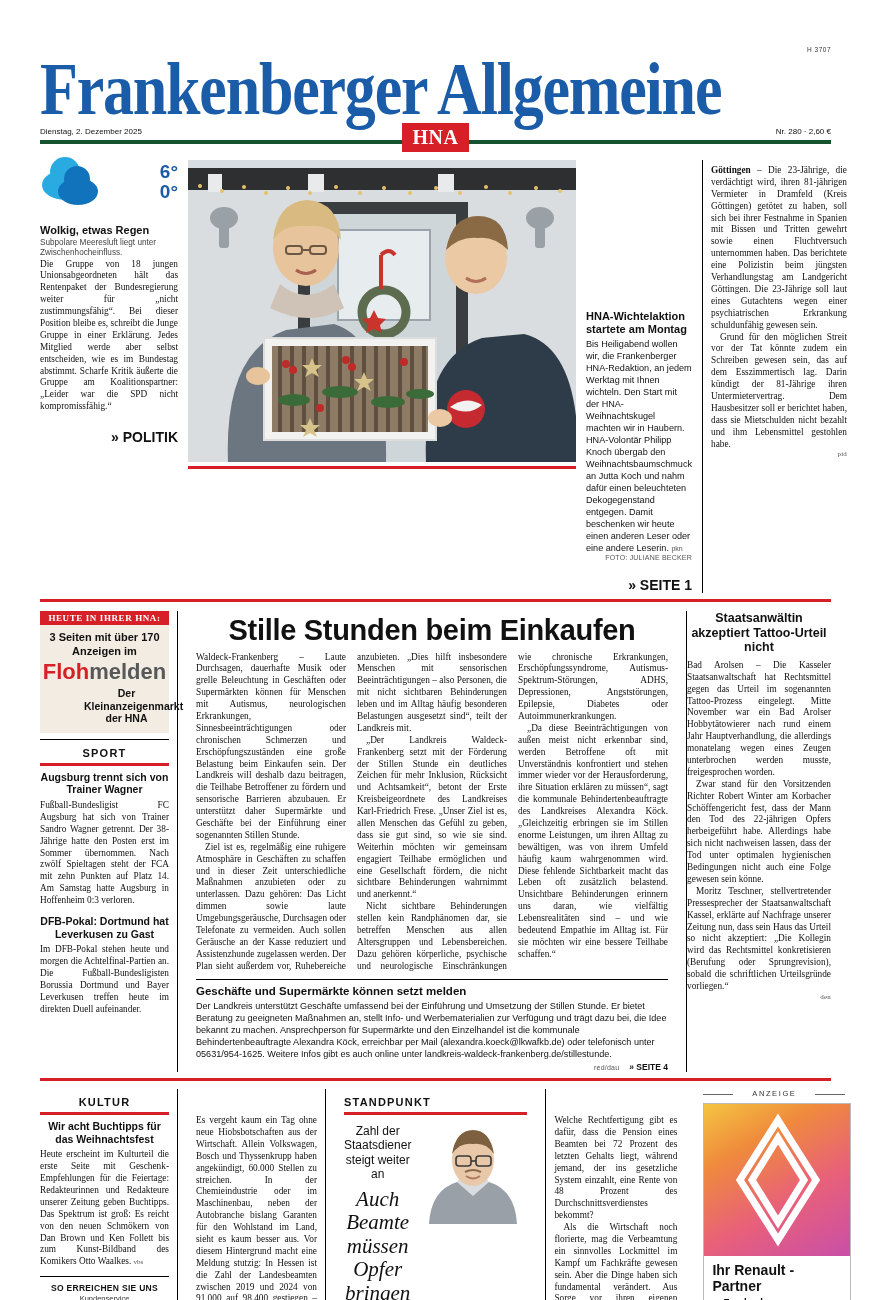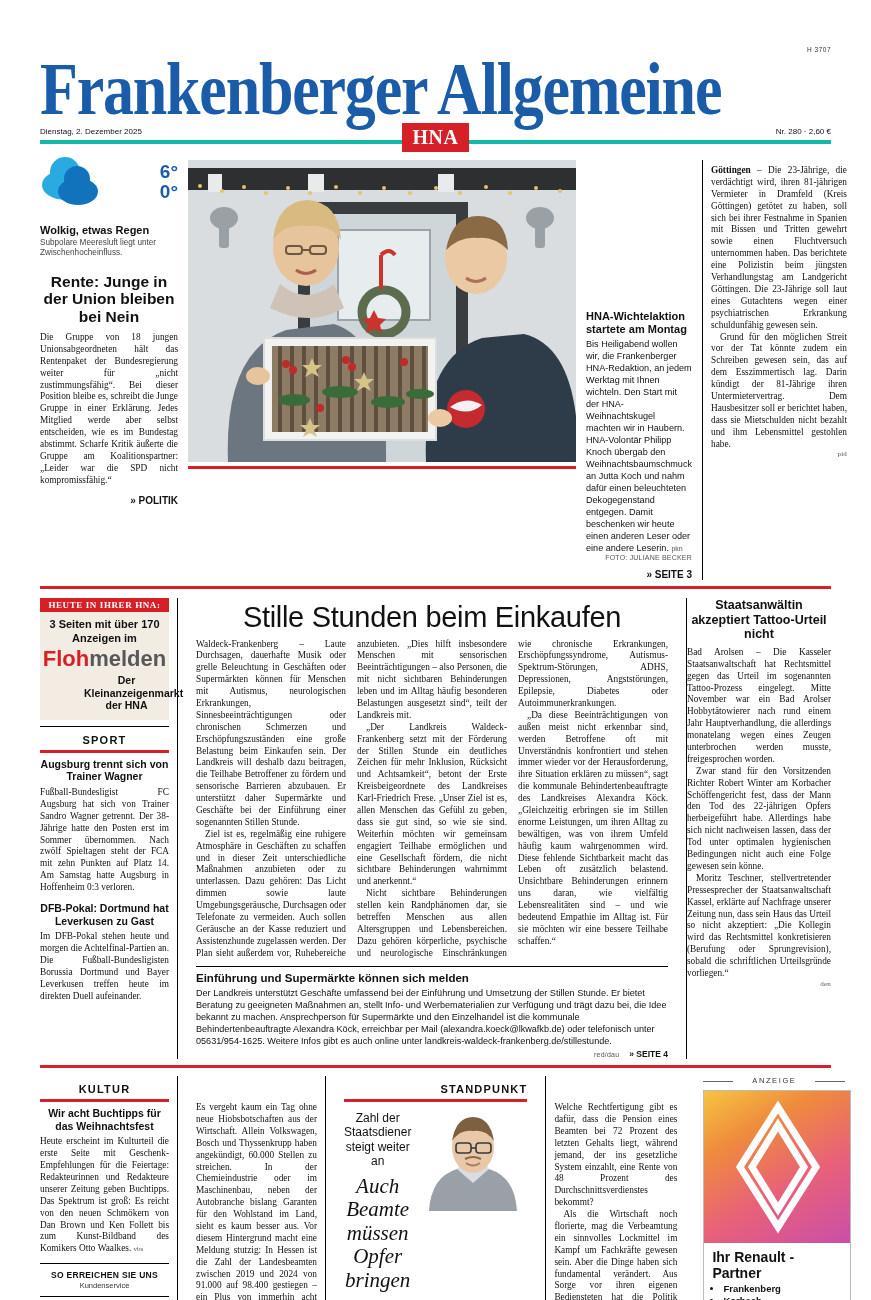--- a/index.html
+++ b/index.html
@@ -29,21 +29,21 @@
     white-space:nowrap;
     transform: scaleY(1.18);
     transform-origin: left top;
     margin-bottom: 14px;
   }
   .mast-meta {
     display:flex; align-items:flex-end; justify-content:space-between;
     font-size:8px; color:#111; padding-bottom:3px;
     font-family:"Liberation Sans", sans-serif;
   }
-  .mast-rule { position:relative; height:4px; background:#14b8a6; margin-top:1px; }
+  .mast-rule { position:relative; height:4px; background:#14532d; margin-top:1px; }
   .hna-badge {
     position:absolute; left:50%; transform:translateX(-50%); top:-17px;
     background:#d61f26; color:#fff;
     font-family:"Liberation Serif", serif; font-weight:700;
     font-size:20px; line-height:1; padding:4px 11px 5px;
     letter-spacing:.5px;
   }
 
   
   .top-block { display:flex; gap:10px; margin-top:16px; }
@@ -70,21 +70,21 @@
     margin:14px 0 6px;
   }
   .serif-body {
     font-family:"Liberation Serif", serif;
     font-size:9.3px; line-height:1.28; text-align:justify; hyphens:auto;
   }
   .sans-body {
     font-family:"Liberation Sans", sans-serif;
     font-size:9.1px; line-height:1.32; text-align:left;
   }
-  .ref { font-weight:700; font-size:10px; text-align:right; display:block; margin-top:8px;}
+  .ref { font-weight:700; font-size:14px; text-align:right; display:block; margin-top:16px;}
   .credit { font-size:7px; color:#555; text-align:right; display:block; letter-spacing:.2px;}
   .byline-sm { font-size:7px; color:#555; }
 
   .photo {
     width:388px; height:302px; position:relative; overflow:hidden;
     background:linear-gradient(#cfd6dc,#b9c2c9);
   }
   .photo svg { display:block; }
   .photo-rule { height:3px; background:#d61f26; margin-top:4px; }
 
@@ -109,40 +109,40 @@
   .floh-logo .r { color:#d61f26; }
   .floh-logo .g { color:#58585a; }
   .floh-l2 { font-weight:700; font-size:10.5px; line-height:1.2;padding-left:44px; }
 
   .sec-label {
     font-weight:700; font-size:11px; letter-spacing:1.2px; text-align:center;
     padding:7px 0 4px;
   }
   .subhead-c { font-weight:700; font-size:10.5px; line-height:1.2; text-align:center; margin:5px 0 4px;}
 
-  .main-head { font-weight:400; font-size:29px; line-height:1.04; text-align:center; margin:4px 0 6px; letter-spacing:-.3px;}
+  .main-head { font-weight:700; font-size:29px; line-height:1.04; text-align:center; margin:4px 0 6px; letter-spacing:-.3px;}
   .main-sub { font-size:13px; line-height:1.2; text-align:center; margin-bottom:8px;}
   .cols3 { column-count:3; column-gap:11px; column-rule:none; }
   .cols3 p { margin:0; text-indent:9px; }
   .cols3 p.first { text-indent:0; }
   .place { font-weight:700; }
 
   .infobox { border-top:1px solid #000; margin-top:6px; padding-top:5px; }
   .infobox-head { font-weight:700; font-size:11.5px; margin-bottom:3px;}
   .infobox-body { font-family:"Liberation Sans", sans-serif; font-size:9.1px; line-height:1.33;}
 
   
   .bottom-block { display:flex; gap:10px; margin-top:8px; }
   .col-kultur { width:138px; flex:0 0 138px; border-right:1px solid #000; padding-right:8px;}
   .col-sp1 { width:138px; flex:0 0 138px; padding:0 8px; border-right:1px solid #000;}
   .col-sp-mid { flex:1; padding:0 8px; }
   .col-sp-right { width:140px; flex:0 0 140px; padding:0 8px; border-left:1px solid #000;}
   .col-ad { width:150px; flex:0 0 150px; padding-left:8px; }
 
-  .standpunkt-title { font-weight:700; font-size:11px; letter-spacing:1.2px; text-align:right; padding:7px 0 4px;}
+  .standpunkt-title { font-weight:700; font-size:11px; letter-spacing:1.2px; text-align:left; padding:7px 0 4px;}
   .sp-kicker { font-size:12px; line-height:1.2; text-align:center; margin:4px 0 6px;}
   .sp-head {
     font-family:"Liberation Serif", serif; font-style:italic; font-weight:400;
     font-size:21px; line-height:1.12; text-align:center; margin-bottom:8px;
   }
 
   .contact-box { border-top:1px solid #000; border-bottom:1px solid #000; margin-top:8px; padding:6px 0; text-align:center;}
   .contact-t1 { font-weight:700; font-size:8.5px; letter-spacing:.3px;}
   .contact-t2 { font-size:7.5px; color:#333; margin-top:1px;}
 
@@ -185,21 +185,20 @@
             <div class="cloud-b"></div>
         </div>
         <div class="wx-temps">
           <div class="wx-hi">6°</div>
           <div class="wx-lo">0°</div>
         </div>
       </div>
       <div class="wx-title">Wolkig, etwas Regen</div>
       <div class="wx-desc">Subpolare Meeresluft liegt unter Zwischenhocheinfluss.</div>
 
-      <div class="teaser-head">Rente: Junge in der Union bleiben bei Nein</div>
       <div class="serif-body">Die Gruppe von 18 jungen Unionsabgeordneten hält das Rentenpaket der Bundesregierung weiter für „nicht zustimmungsfähig“. Bei dieser Position bleibe es, schreibt die Junge Gruppe in einer Erklärung. Jedes Mitglied werde aber selbst entscheiden, wie es im Bundestag abstimmt. Scharfe Kritik äußerte die Gruppe am Koalitionspartner: „Leider war die SPD nicht kompromissfähig.“</div>
       <span class="ref">» POLITIK</span>
     </div>
 
     <div class="col-photo">
       <div class="photo">
         <svg width="388" height="302" viewBox="0 0 388 302">
           <defs>
             <linearGradient id="sky" x1="0" y1="0" x2="0" y2="1">
               <stop offset="0" stop-color="#d7dde2"></stop>
@@ -312,21 +311,21 @@
         </svg>
       </div>
       <div class="photo-rule"></div>
     </div>
 
     <div class="col-mid-right">
       <div style="height:150px"></div>
       <div style="font-weight:700;font-size:11px;line-height:1.2;">HNA-Wichtelaktion startete am Montag</div>
       <div class="sans-body" style="margin-top:2px"><span>Bis Heiligabend wollen wir, die Frankenberger HNA-Redaktion, an jedem Werktag mit Ihnen wichteln. Den Start mit der HNA-Weihnachtskugel machten wir in Haubern. HNA-Volontär Philipp Knoch übergab den Weihnachtsbaumschmuck an Jutta Koch und nahm dafür einen beleuchteten Dekogegenstand entgegen. Damit beschenken wir heute einen anderen Leser oder eine andere Leserin.</span> <span class="byline-sm">pkn</span></div>
       <span class="credit">FOTO: JULIANE BECKER</span>
-      <span class="ref">» SEITE 3</span>
+      <span class="ref">» SEITE 1</span>
     </div>
 
     <div class="col-right-top">
       <div class="serif-body" style="margin-top:5px">
         <p style="margin:0"><span class="place">Göttingen</span><span id="rp1"> – Die 23-Jährige, die verdächtigt wird, ihren 81-jährigen Vermieter in Dramfeld (Kreis Göttingen) getötet zu haben, soll sich bei ihrer Festnahme in Spanien mit Bissen und Tritten gewehrt sowie einen Fluchtversuch unternommen haben. Das berichtete eine Polizistin beim jüngsten Verhandlungstag am Landgericht Göttingen. Die 23-Jährige soll laut eines Gutachtens wegen einer psychiatrischen Erkrankung schuldunfähig gewesen sein.</span></p>
         <p style="margin:0;text-indent:9px">Grund für den möglichen Streit vor der Tat könnte zudem ein Schreiben gewesen sein, das auf dem Esszimmertisch lag. Darin kündigt der 81-Jährige ihren Untermietervertrag. Dem Hausbesitzer soll er berichtet haben, dass sie Mietschulden nicht bezahlt und ihm Lebensmittel gestohlen habe.</p>
         <span class="credit">pid</span>
       </div>
     </div>
   </div>
@@ -356,21 +355,21 @@
       <div class="main-head">Stille Stunden beim Einkaufen</div>
       <div class="cols3 serif-body">
         <p class="first">Waldeck-Frankenberg – Laute Durchsagen, dauerhafte Musik oder grelle Beleuchtung in Geschäften oder Supermärkten können für Menschen mit Autismus, neurologischen Erkrankungen, Sinnesbeeinträchtigungen oder chronischen Schmerzen und Erschöpfungszuständen eine große Belastung beim Einkaufen sein. Der Landkreis will deshalb dazu beitragen, die Teilhabe Betroffener zu fördern und sensorische Barrieren abzubauen. Er unterstützt daher Supermärkte und Geschäfte bei der Einführung einer sogenannten Stillen Stunde.</p>
         <p>Ziel ist es, regelmäßig eine ruhigere Atmosphäre in Geschäften zu schaffen und in dieser Zeit unterschiedliche Maßnahmen anzubieten oder zu unterlassen. Dazu gehören: Das Licht dimmen sowie laute Umgebungsgeräusche, Durchsagen oder Telefonate zu vermeiden. Auch sollen Geräusche an der Kasse reduziert und Assistenzhunde zugelassen werden. Der Plan sieht außerdem vor, Ruhebereiche anzubieten. „Dies hilft insbesondere Menschen mit sensorischen Beeinträchtigungen – also Personen, die mit nicht sichtbaren Behinderungen leben und im Alltag häufig besonderen Belastungen ausgesetzt sind“, teilt der Landkreis mit.</p>
         <p>„Der Landkreis Waldeck-Frankenberg setzt mit der Förderung der Stillen Stunde ein deutliches Zeichen für mehr Inklusion, Rücksicht und Achtsamkeit“, betont der Erste Kreisbeigeordnete des Landkreises Karl-Friedrich Frese. „Unser Ziel ist es, allen Menschen das Gefühl zu geben, dass sie gut sind, so wie sie sind. Weiterhin möchten wir gemeinsam engagiert Teilhabe ermöglichen und eine Gesellschaft fördern, die nicht sichtbare Behinderungen wahrnimmt und anerkennt.“</p>
         <p>Nicht sichtbare Behinderungen stellen kein Randphänomen dar, sie betreffen Menschen aus allen Altersgruppen und Lebensbereichen. Dazu gehören körperliche, psychische und neurologische Einschränkungen wie chronische Erkrankungen, Erschöpfungssyndrome, Autismus-Spektrum-Störungen, ADHS, Depressionen, Angststörungen, Epilepsie, Diabetes oder Autoimmunerkrankungen.</p>
         <p>„Da diese Beeinträchtigungen von außen meist nicht erkennbar sind, werden Betroffene oft mit Unverständnis konfrontiert und stehen immer wieder vor der Herausforderung, ihre Situation erklären zu müssen“, sagt die kommunale Behindertenbeauftragte des Landkreises Alexandra Köck. „Gleichzeitig erbringen sie im Stillen enorme Leistungen, um ihren Alltag zu bewältigen, was von ihrem Umfeld häufig kaum wahrgenommen wird. Diese fehlende Sichtbarkeit macht das Leben oft zusätzlich belastend. Unsichtbare Behinderungen erinnern uns daran, wie vielfältig Lebensrealitäten sind – und wie bedeutend Empathie im Alltag ist. Für sie möchten wir eine bessere Teilhabe schaffen.“</p>
       </div>
 
       <div class="infobox">
-        <div class="infobox-head">Einführung und Supermärkte können sich melden</div>
+        <div class="infobox-head">Geschäfte und Supermärkte können setzt melden</div>
         <div class="infobox-body">Der Landkreis unterstützt Geschäfte umfassend bei der Einführung und Umsetzung der Stillen Stunde. Er bietet Beratung zu geeigneten Maßnahmen an, stellt Info- und Werbematerialien zur Verfügung und trägt dazu bei, die Idee bekannt zu machen. Ansprechperson für Supermärkte und den Einzelhandel ist die kommunale Behindertenbeauftragte Alexandra Köck, erreichbar per Mail (alexandra.koeck@lkwafkb.de) oder telefonisch unter 05631/954-1625. Weitere Infos gibt es auch online unter landkreis-waldeck-frankenberg.de/stillestunde.</div>
         <div style="display:flex;justify-content:flex-end;align-items:baseline;gap:10px;margin-top:2px;">
           <span class="credit" style="margin:0">red/dau</span>
           <span style="font-weight:700;font-size:8.5px">» SEITE 4</span>
         </div>
       </div>
     </div>
 
     <div class="col-right2">
       <div class="right-col-head">Staatsanwältin akzeptiert Tattoo-Urteil nicht</div>

